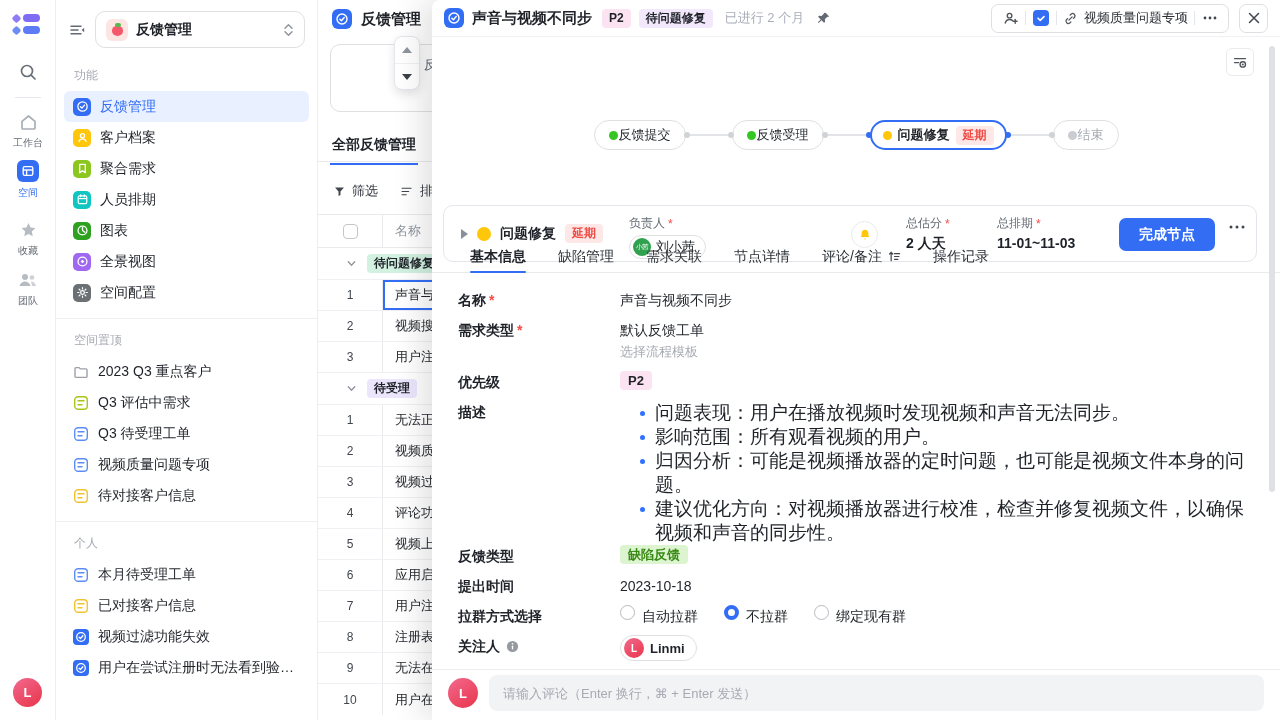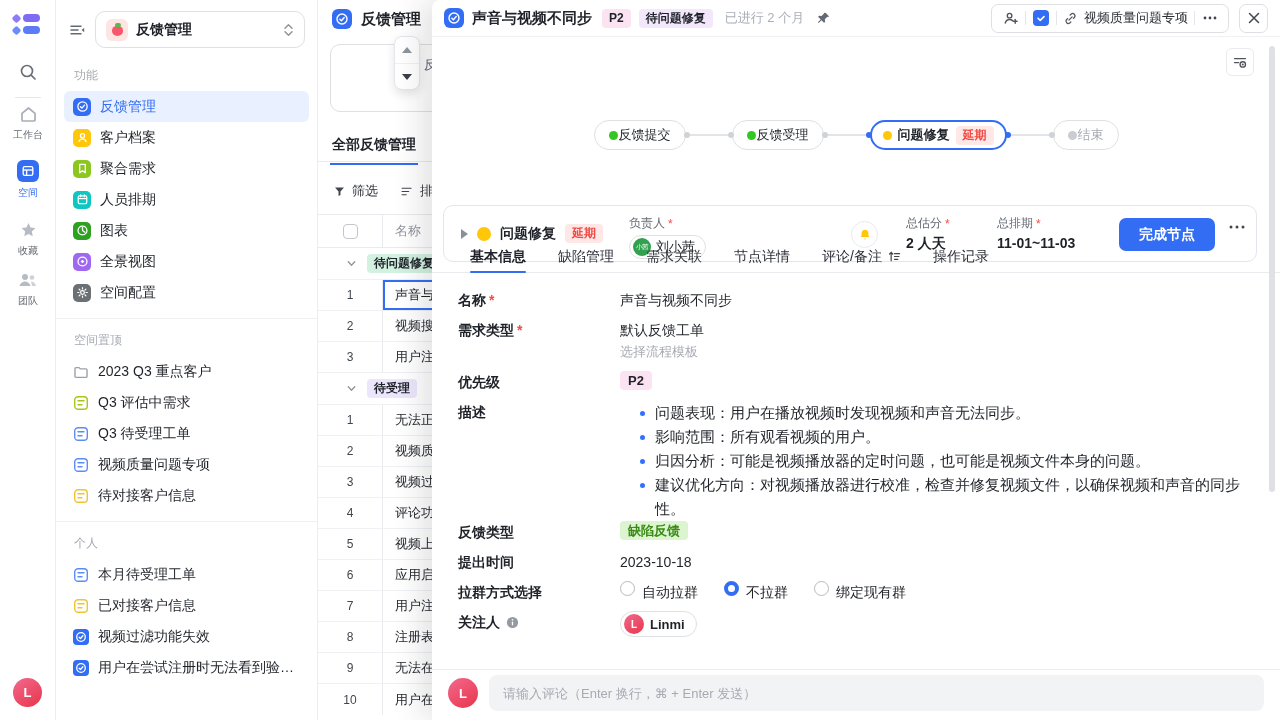--- a/index.html
+++ b/index.html
@@ -124,21 +124,21 @@
   .dw-tab{font-size:14px;color:#2B2F36;height:100%;display:flex;align-items:center;gap:6px;position:relative;cursor:pointer;white-space:nowrap}
   .dw-tab.active{font-weight:700;color:#1F2329}
   .dw-tab.active::after{content:"";position:absolute;left:0;right:0;bottom:-1px;height:2px;background:#336DF4;border-radius:1px}
 
   .dw-form{position:absolute;top:289px;left:26px;right:34px}
   .frow{display:flex;align-items:flex-start;margin-bottom:8px}
   .flabel{width:162px;flex:none;font-size:14px;font-weight:600;color:#1F2329;line-height:22px;display:flex;align-items:center}
   .fval{font-size:14px;color:#1F2329;line-height:22px}
   .fhint{font-size:13px;color:#A6AAB2;line-height:21px;cursor:pointer}
   .bullets{padding-left:20px;display:flex;flex-direction:column}
-  .bullet{display:flex;gap:10px;line-height:24px;font-size:15px;color:#1F2329}
+  .bullet{display:flex;gap:10px;line-height:24px;font-size:19px;color:#1F2329}
   .bdot{width:5px;height:5px;border-radius:50%;background:#3370FF;margin-top:10px;flex:none}
   .radios{display:flex;gap:26px;align-items:center;line-height:22px}
   .radio-opt{display:flex;align-items:flex-start;gap:7px;font-size:14px;cursor:pointer}
   .radio{width:15px;height:15px;border-radius:50%;border:1.5px solid #B6BAC0;background:#fff;flex:none}
   .radio.on{border:4.5px solid #336DF4}
   .info-i{margin-left:6px;display:flex}
   .follower-pill{display:inline-flex;align-items:center;gap:6px;border:1px solid #DEE0E3;border-radius:999px;padding:2px 11px 2px 3px;font-size:13px;font-weight:600;cursor:pointer;background:#fff}
   .avatar-s{width:20px;height:20px;border-radius:50%;background:linear-gradient(145deg,#F2698D,#E8354B);color:#fff;font-size:10px;font-weight:700;display:flex;align-items:center;justify-content:center;flex:none}
 
   .dw-foot{position:absolute;left:0;right:0;top:669px;bottom:0;border-top:1px solid #EBEDF0;background:#fff;display:flex;align-items:center;gap:11px;padding:0 16px 4px}
@@ -163,21 +163,21 @@
           <span class="pill c4"></span>
         </div>
     </div>
     <div class="rail-btn" style="top:62px">
       <svg width="20" height="20" viewBox="0 0 20 20">
           <circle cx="9" cy="9" r="5.5" fill="none" stroke="#6A7078" stroke-width="1.7"></circle>
           <line x1="13.4" y1="13.4" x2="17" y2="17" stroke="#6A7078" stroke-width="1.7" stroke-linecap="round"></line>
         </svg>
     </div>
     <div class="rail-div"></div>
-    <div class="rail-btn" style="top:104px">
+    <div class="rail-btn" style="top:112px">
       <span>
           <svg width="21" height="20" viewBox="0 0 20 20">
             <path d="M3.5 9.3 10 4l6.5 5.3V16a1 1 0 0 1-1 1h-11a1 1 0 0 1-1-1z" fill="none" stroke="#A9AEB6" stroke-width="1.7" stroke-linejoin="round"></path>
           </svg>
         </span>
       <span class="rlabel">工作台</span>
     </div>
     <div class="rail-btn active" style="top:160px">
       <span class="space-tile">
         <svg width="14" height="14" viewBox="0 0 14 14">

